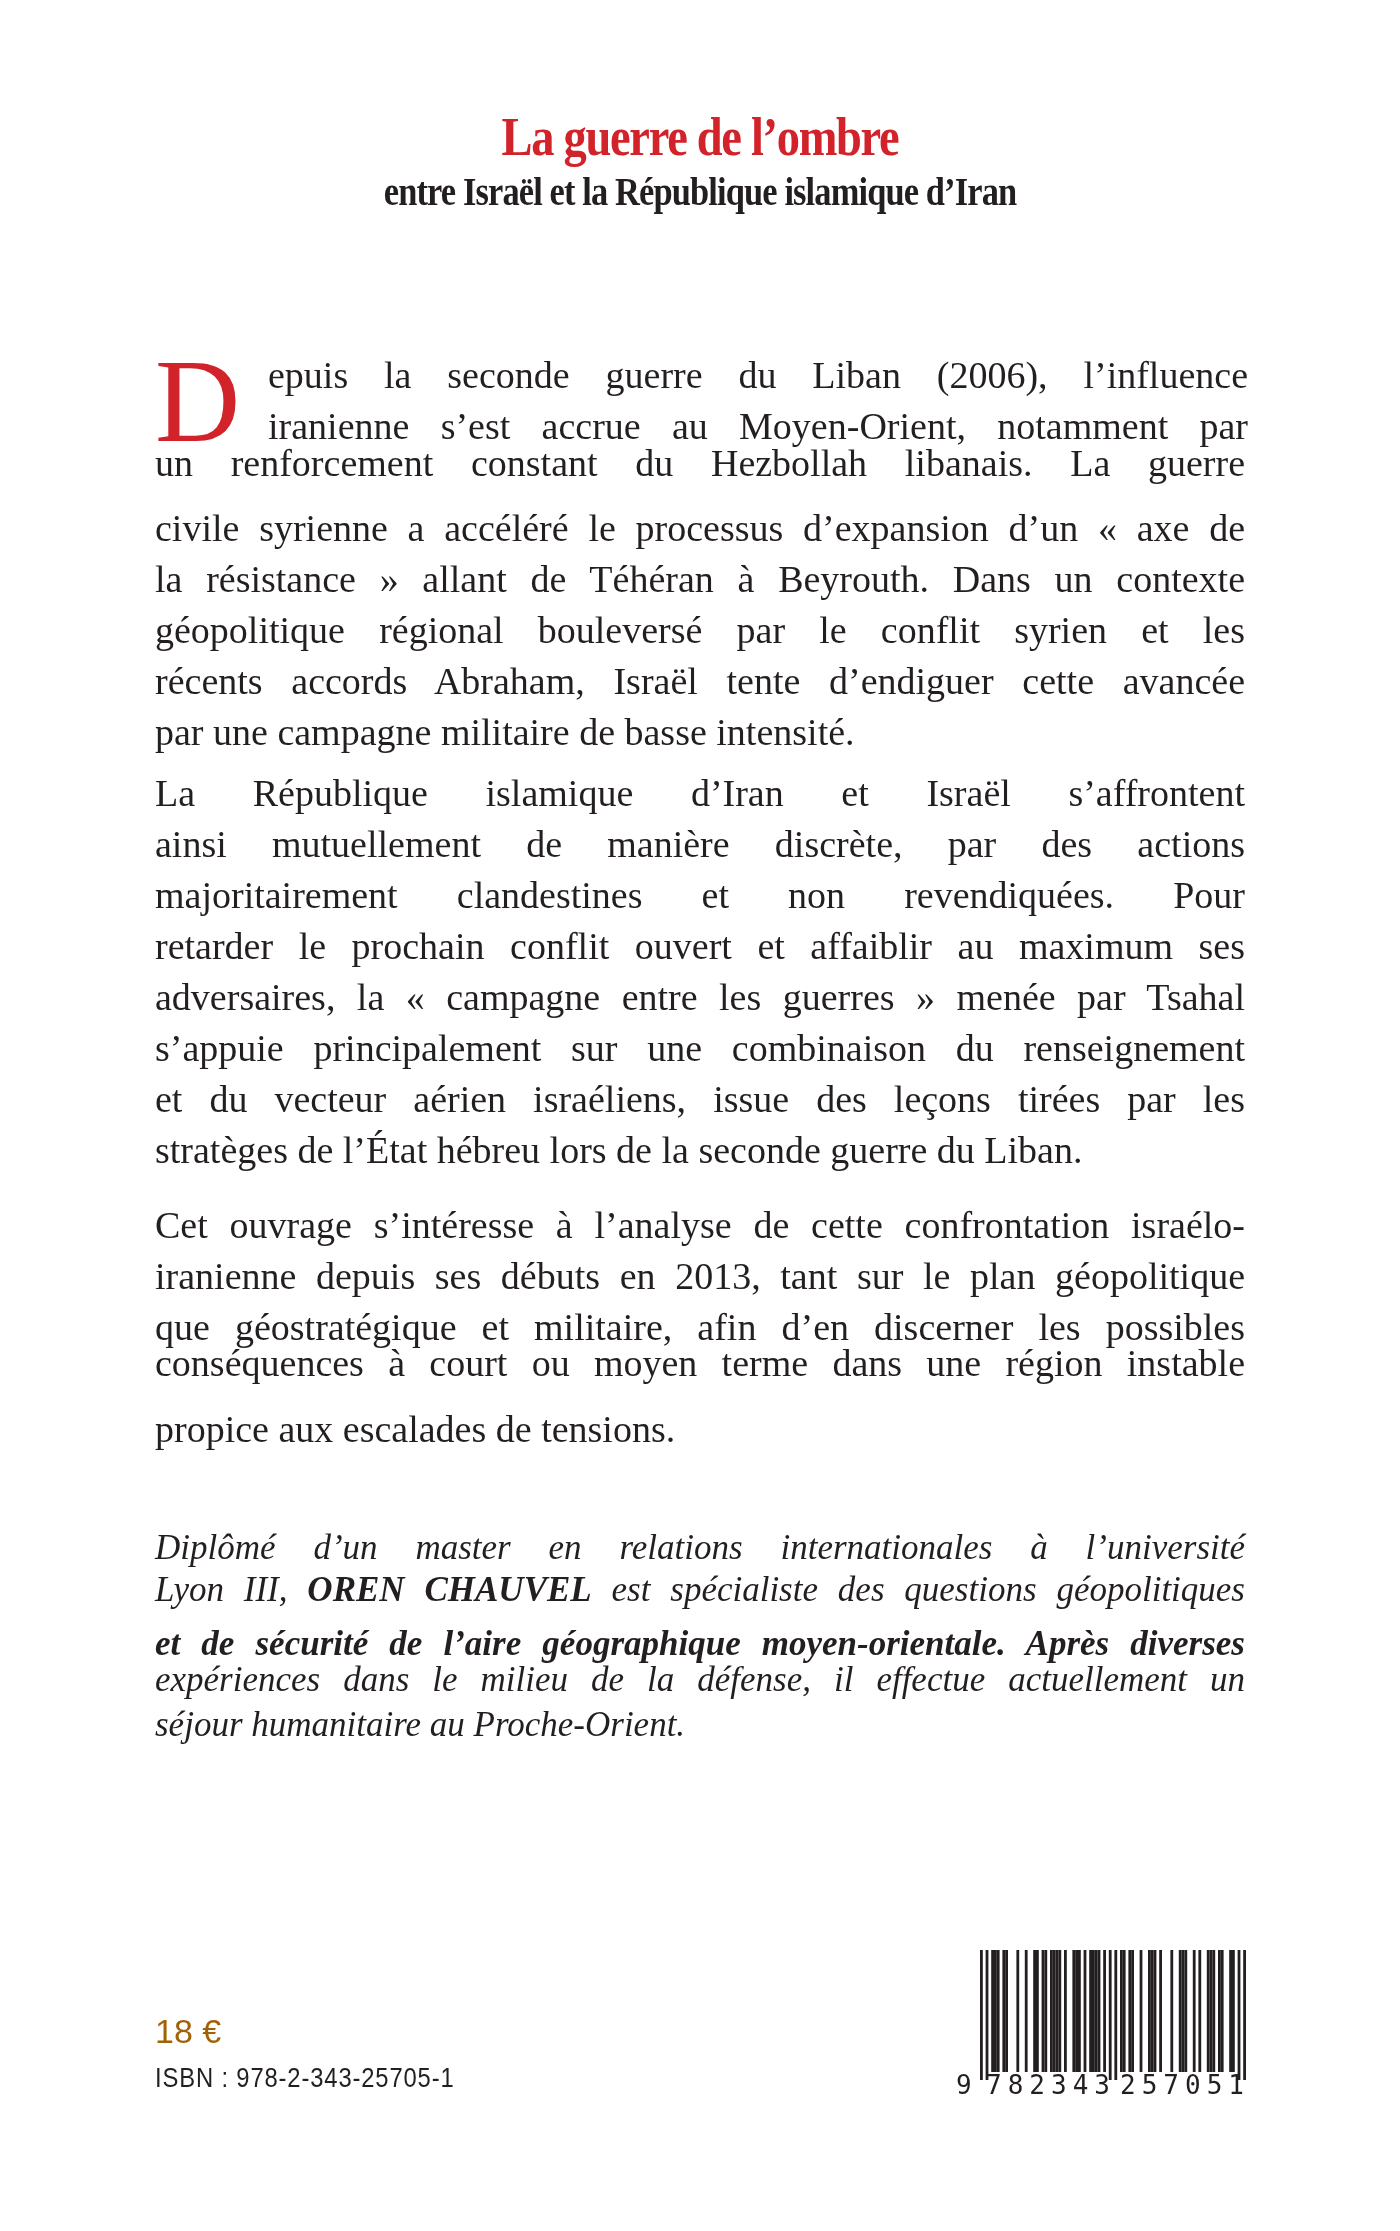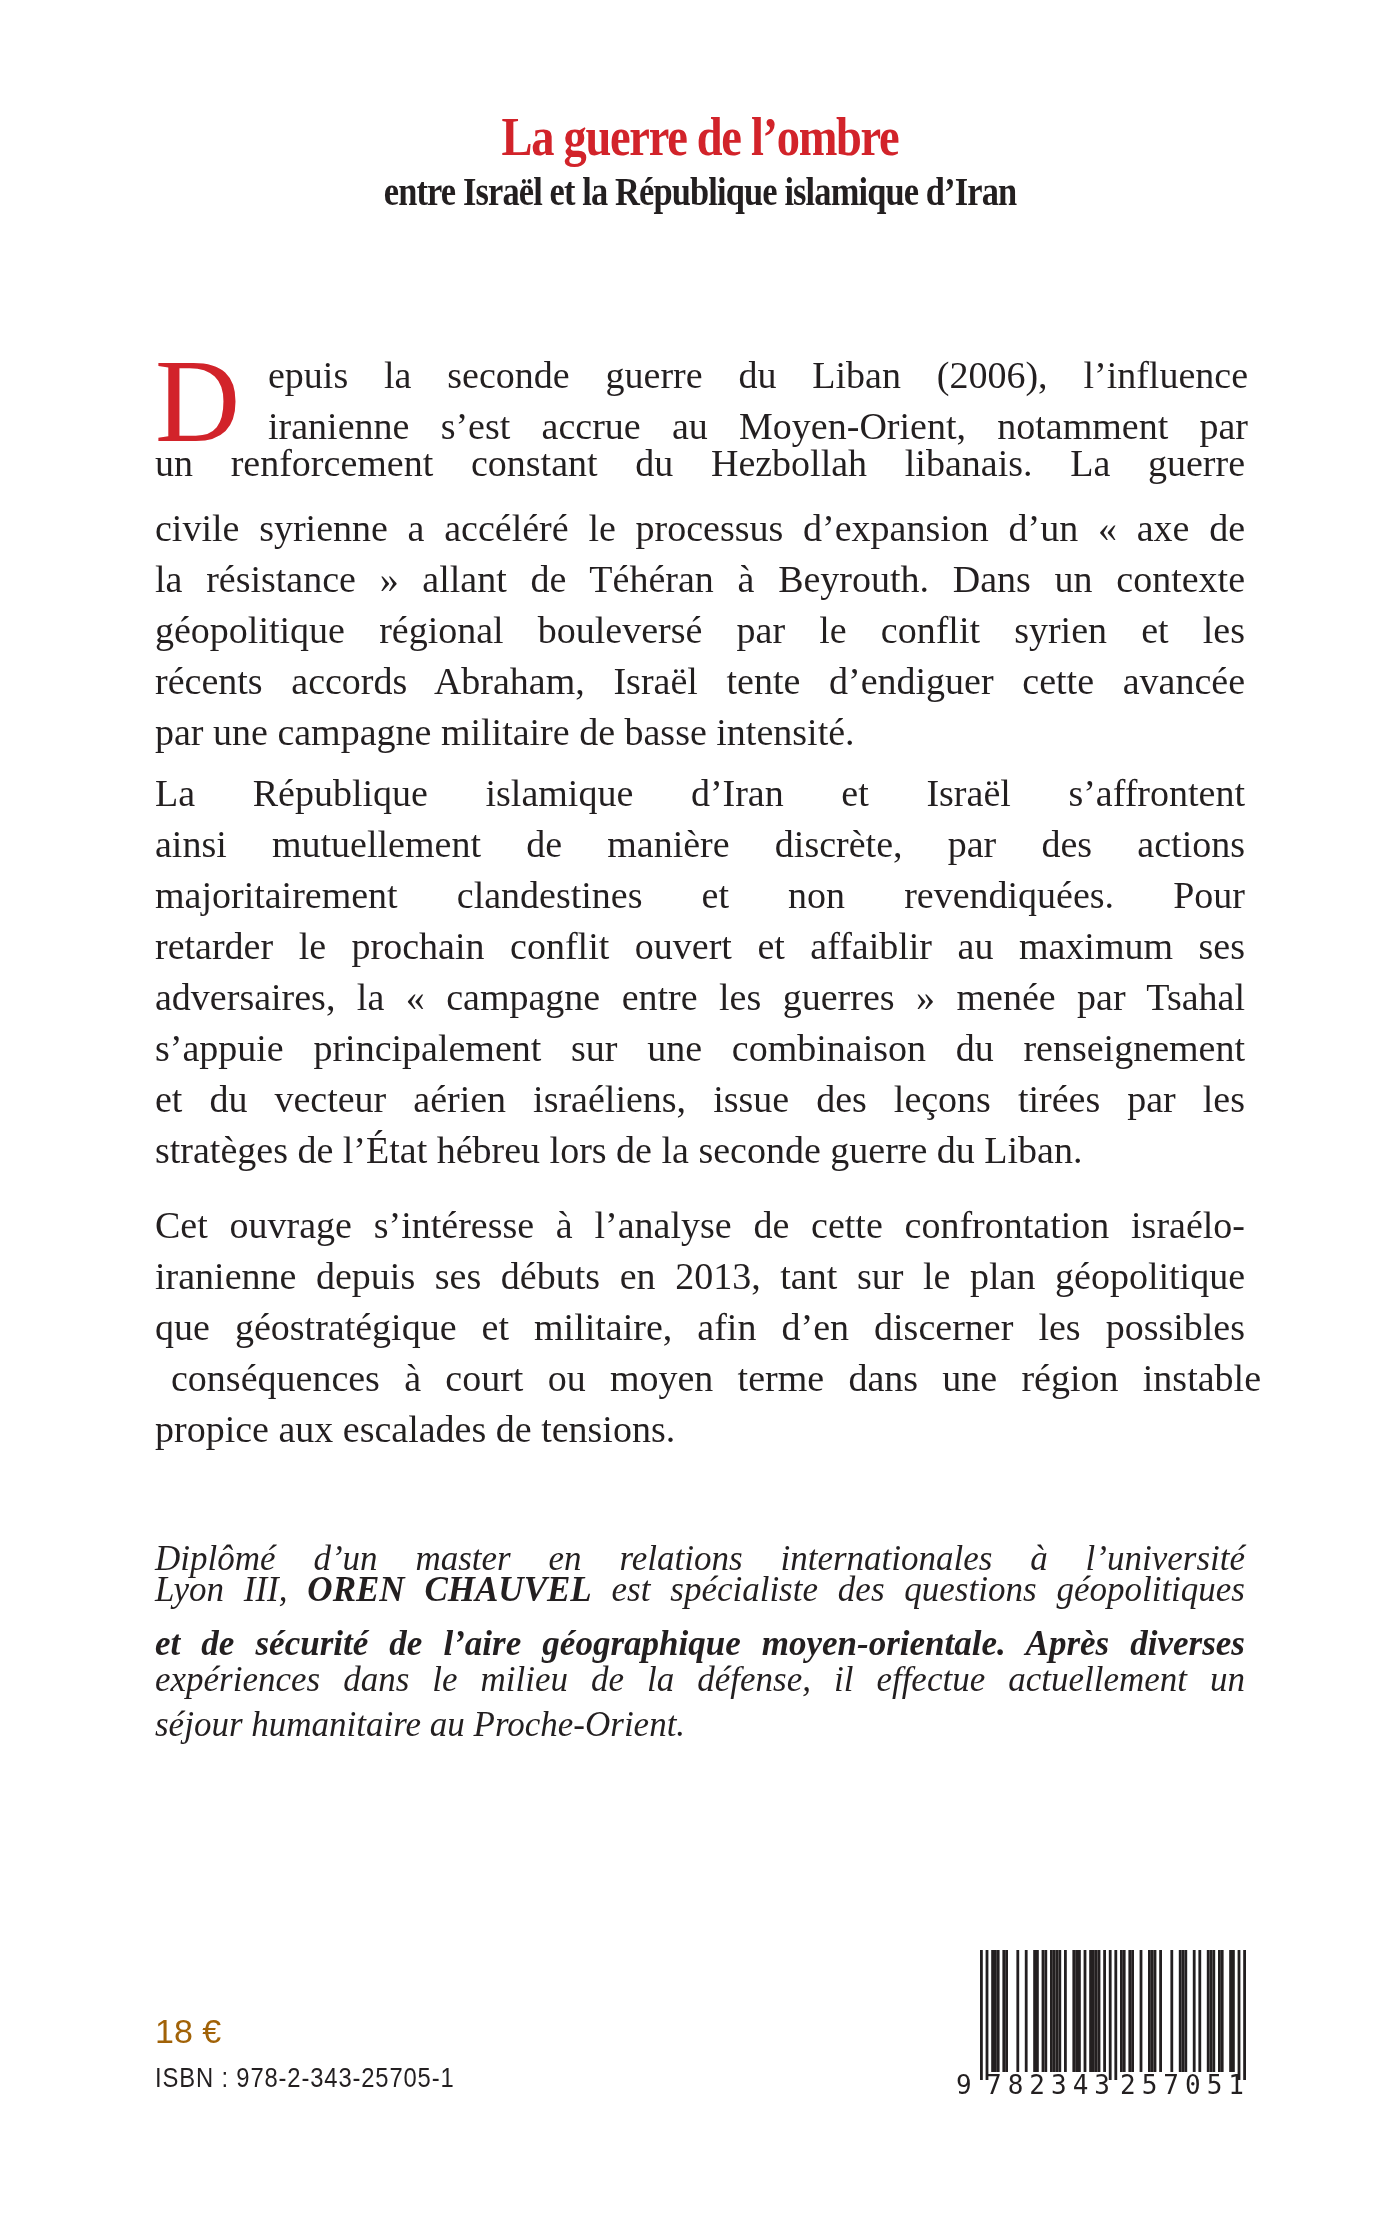--- a/index.html
+++ b/index.html
@@ -74,26 +74,26 @@
   <div class="line" style="top:204px;">adversaires, la « campagne entre les guerres » menée par Tsahal</div>
   <div class="line" style="top:255px;">s’appuie principalement sur une combinaison du renseignement</div>
   <div class="line" style="top:306px;">et du vecteur aérien israéliens, issue des leçons tirées par les</div>
   <div class="line last" style="top:357px;">stratèges de l’État hébreu lors de la seconde guerre du Liban.</div>
 </div>
 
 <div class="body-block" style="top:1200px;">
   <div class="line" style="top:0px;">Cet ouvrage s’intéresse à l’analyse de cette confrontation israélo-</div>
   <div class="line" style="top:51px;">iranienne depuis ses débuts en 2013, tant sur le plan géopolitique</div>
   <div class="line" style="top:102px;">que géostratégique et militaire, afin d’en discerner les possibles</div>
-  <div class="line" style="top:153px;margin-left:16px;">conséquences à court ou moyen terme dans une région instable</div>
+  <div class="line" style="top:138px;">conséquences à court ou moyen terme dans une région instable</div>
   <div class="line last" style="top:204px;">propice aux escalades de tensions.</div>
 </div>
 
 <div class="body-block bio" style="top:1522px;">
-  <div class="line" style="top:14px;">Diplômé d’un master en relations internationales à l’université</div>
+  <div class="line" style="top:3px;">Diplômé d’un master en relations internationales à l’université</div>
   <div class="line" style="top:45px;"><span>Lyon III, </span><span class="name">OREN CHAUVEL</span><span> est spécialiste des questions géopolitiques</span></div>
   <div class="line" style="top:99px;font-weight:bold;">et de sécurité de l’aire géographique moyen-orientale. Après diverses</div>
   <div class="line" style="top:135px;">expériences dans le milieu de la défense, il effectue actuellement un</div>
   <div class="line last" style="top:180px;">séjour humanitaire au Proche-Orient.</div>
 </div>
 
 <div class="price">18 €</div>
 <div class="isbn">ISBN : 978-2-343-25705-1</div>
 
 <svg class="barcode" viewBox="0 0 300 152" xmlns="http://www.w3.org/2000/svg">

